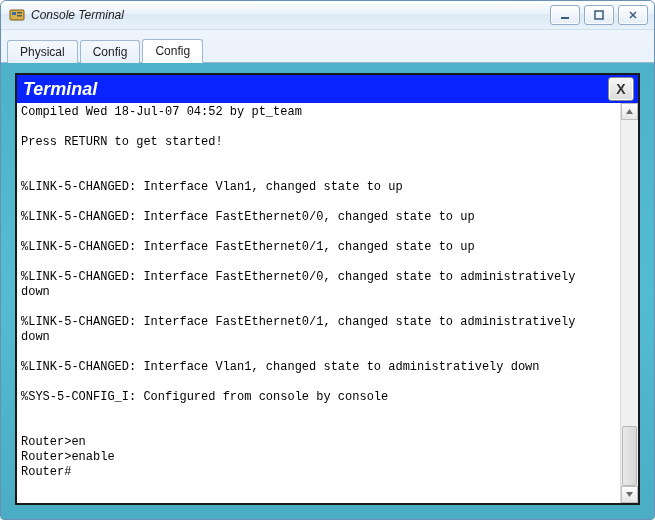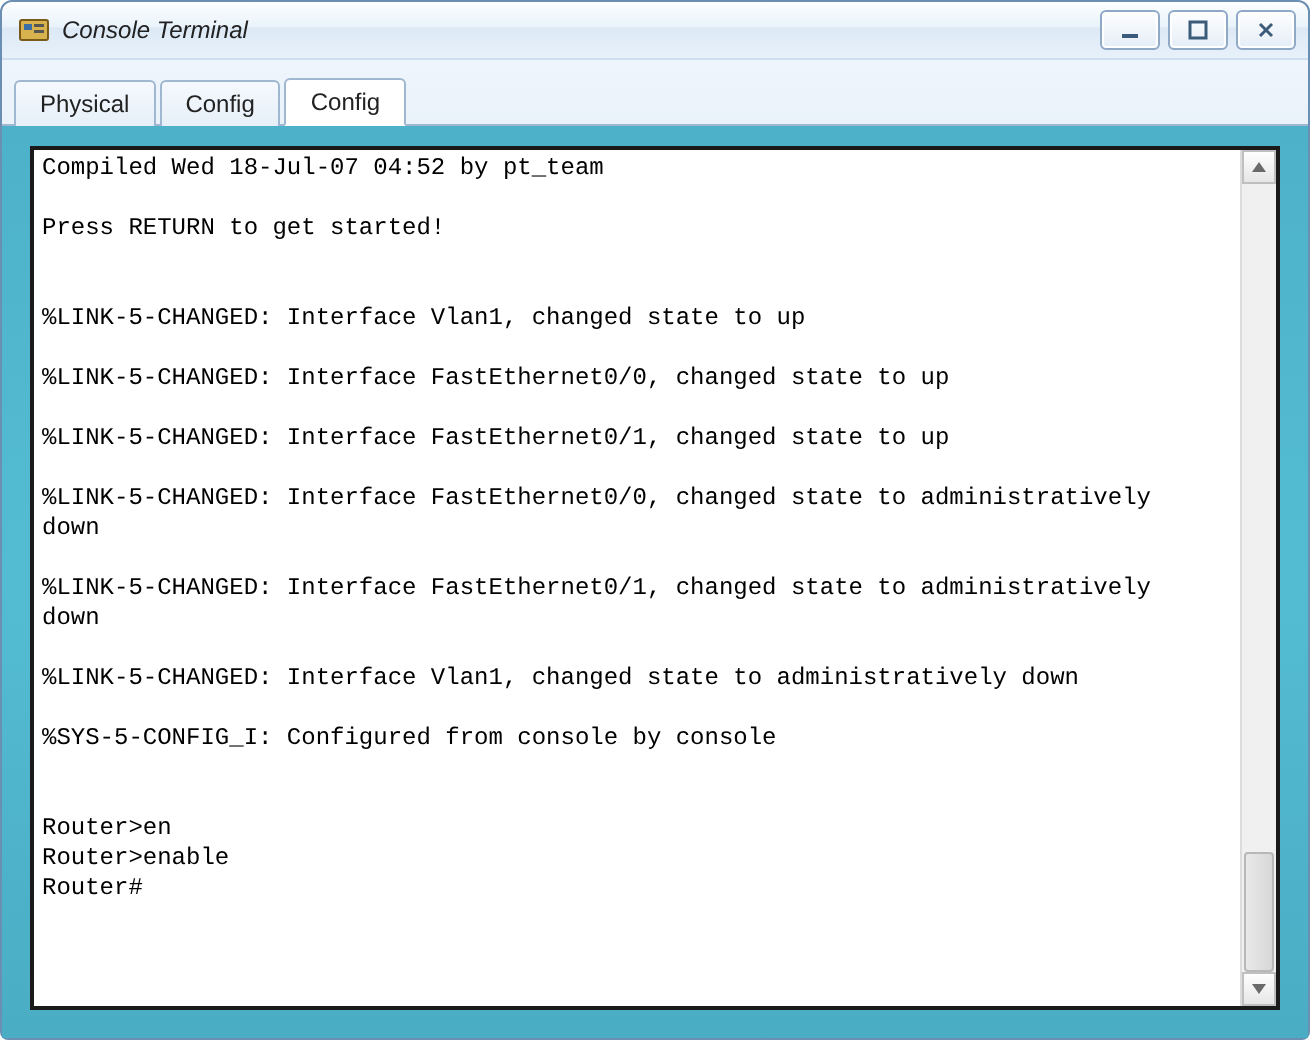--- a/index.html
+++ b/index.html
@@ -222,20 +222,24 @@
   </div>
 
   <div class="tabbar">
     <div class="tab">Physical</div>
     <div class="tab">Config</div>
     <div class="tab active">Config</div>
   </div>
 
   <div class="desktop-area">
     <div class="terminal-frame">
+      <div class="term-header">
+        <span class="label">Terminal</span>
+        <div class="term-close">X</div>
+      </div>
       <div class="term-body-wrap">
         <div class="term-body" id="term-body">Compiled Wed 18-Jul-07 04:52 by pt_team
 
 Press RETURN to get started!
 
 
 %LINK-5-CHANGED: Interface Vlan1, changed state to up
 
 %LINK-5-CHANGED: Interface FastEthernet0/0, changed state to up
 

